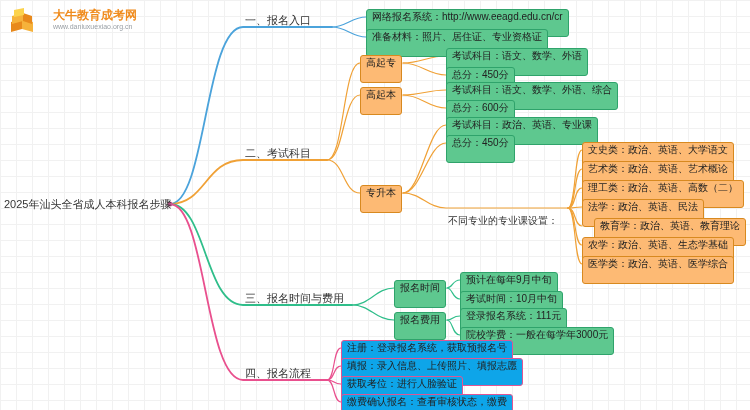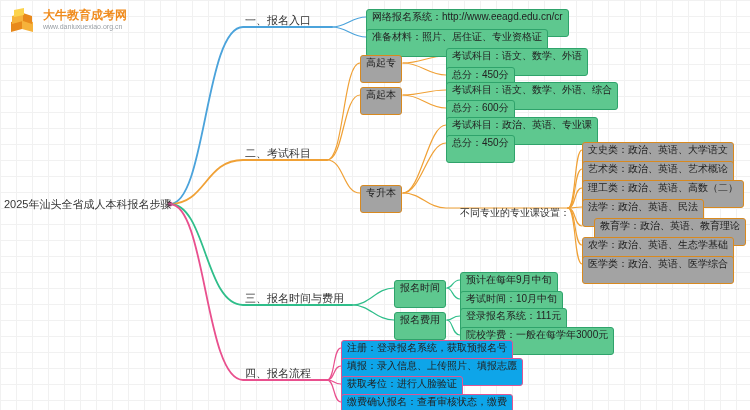--- a/index.html
+++ b/index.html
@@ -12,30 +12,30 @@
       linear-gradient(90deg, #f1f1f1 1px, transparent 1px);
     background-size:16px 16px;
   }
   .links{position:absolute;left:0;top:0;width:750px;height:410px;}
   .links path{fill:none;stroke-linecap:round;}
   .node{
     position:absolute;box-sizing:border-box;height:28px;line-height:14px;
     font-size:10px;white-space:nowrap;padding:0 5px;border-radius:3px;color:#222;
   }
   .box-green{background:#5ec88f;border:1px solid #2fa36b;}
-  .box-orange{background:#a3a3a3;border:1px solid #d8891f;}
+  .box-orange{background:#fdba74;border:1px solid #d8891f;}
   .box-pink{background:#0ea5e9;border:1px solid #e05694;}
-  .plain{padding:12px;border:none;background:none;color:#333;}
+  .plain{padding:0;border:none;background:none;color:#333;margin-top:20px;}
   .blabel{
     position:absolute;height:14px;line-height:14px;font-size:11px;color:#333;white-space:nowrap;
   }
   .root-label{
     position:absolute;left:4px;top:197px;font-size:11px;line-height:14px;color:#333;white-space:nowrap;
   }
-  .logo{position:absolute;left:8px;top:8px;display:flex;align-items:center;gap:7px;}
+  .logo{position:absolute;left:8px;top:8px;display:flex;align-items:center;gap:17px;}
   .logo-title{font-size:12px;font-weight:bold;color:#f08c1e;line-height:13px;}
   .logo-url{font-size:7px;color:#9aa0a6;line-height:9px;}
 </style>
 </head>
 <body>
 
 <svg class="links" viewBox="0 0 750 410">
 
   <g stroke="#4BA3DB">
     <path d="M170,204 C206,204 205,27 243,27 L332,27" stroke-width="1.8"></path>

